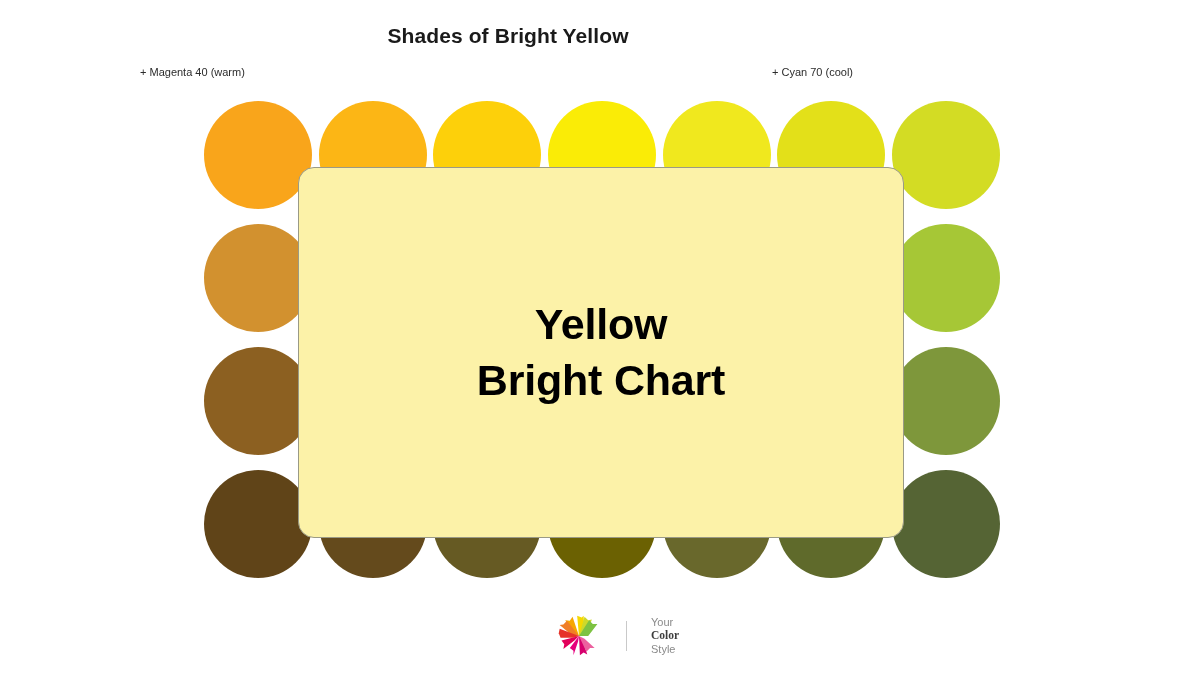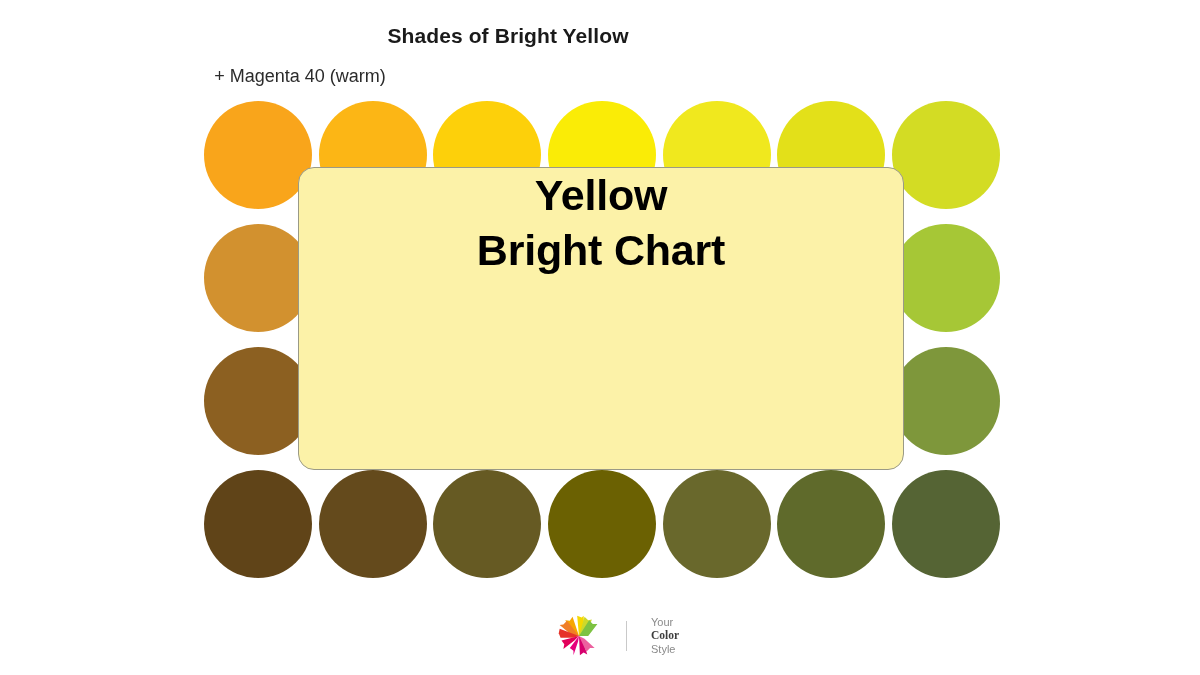--- a/index.html
+++ b/index.html
@@ -29,23 +29,22 @@
     text-align: center;
     font-size: 21px;
     font-weight: bold;
     color: #1a1a1a;
     letter-spacing: 0.1px;
   }
 
   .col-label {
     position: absolute;
     top: 66px;
-    font-size: 18px;
+    font-size: 11px;
     color: #2b2b2b;
-    text-align: center;
     white-space: nowrap;
   }
   .col-label.warm    { left: 140px;  width: 320px; }
   .col-label.neutral { left: 440px;  width: 320px; }
   .col-label.cool    { left: 772px;  width: 320px; }
 
   
   .grid {
     position: absolute;
     left: 204px;
@@ -73,28 +72,29 @@
     border-radius: 50%;
     flex: 0 0 auto;
   }
 
   
   .title-card {
     position: absolute;
     left: 298px;
     top: 167px;
     width: 606px;
-    height: 303px;
+    height: 371px;
     background: #FCF2A8;
     border: 1px solid #9a9a86;
     border-radius: 16px;
     box-sizing: border-box;
     display: flex;
     flex-direction: column;
     align-items: center;
+    justify-content: center;
   }
   .title-card .line {
     font-size: 43px;
     font-weight: bold;
     color: #000000;
     line-height: 1.28;
     text-align: center;
     letter-spacing: -0.2px;
   }
 
@@ -138,20 +138,21 @@
   }
 </style>
 </head>
 <body>
 
 <div class="stage">
 
   <div class="chart-title">Shades of Bright Yellow</div>
 
   <div class="col-label warm">+ Magenta 40 (warm)</div>
+  <div class="col-label cool">+ Cyan 70 (cool)</div>
 
   <div class="grid">
     <div class="swatch-row r0">
         <div class="swatch" style="background: rgb(249, 165, 27);"></div>
         <div class="swatch" style="background: rgb(252, 182, 21);"></div>
         <div class="swatch" style="background: rgb(253, 208, 10);"></div>
         <div class="swatch" style="background: rgb(250, 236, 6);"></div>
         <div class="swatch" style="background: rgb(240, 232, 30);"></div>
         <div class="swatch" style="background: rgb(227, 224, 25);"></div>
         <div class="swatch" style="background: rgb(211, 220, 36);"></div>

